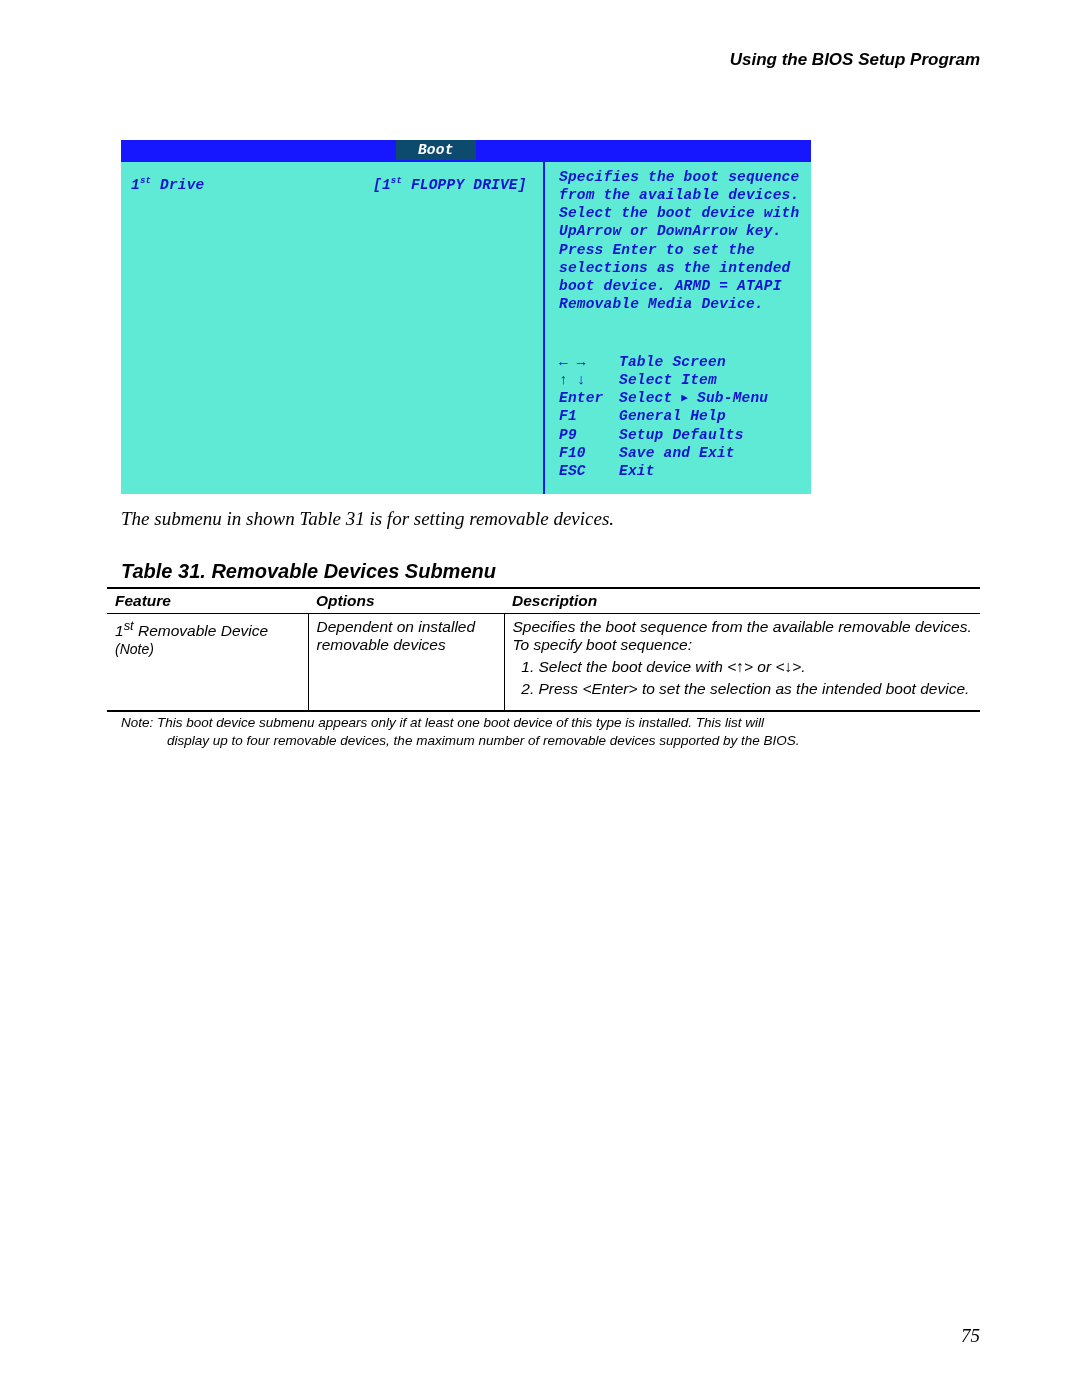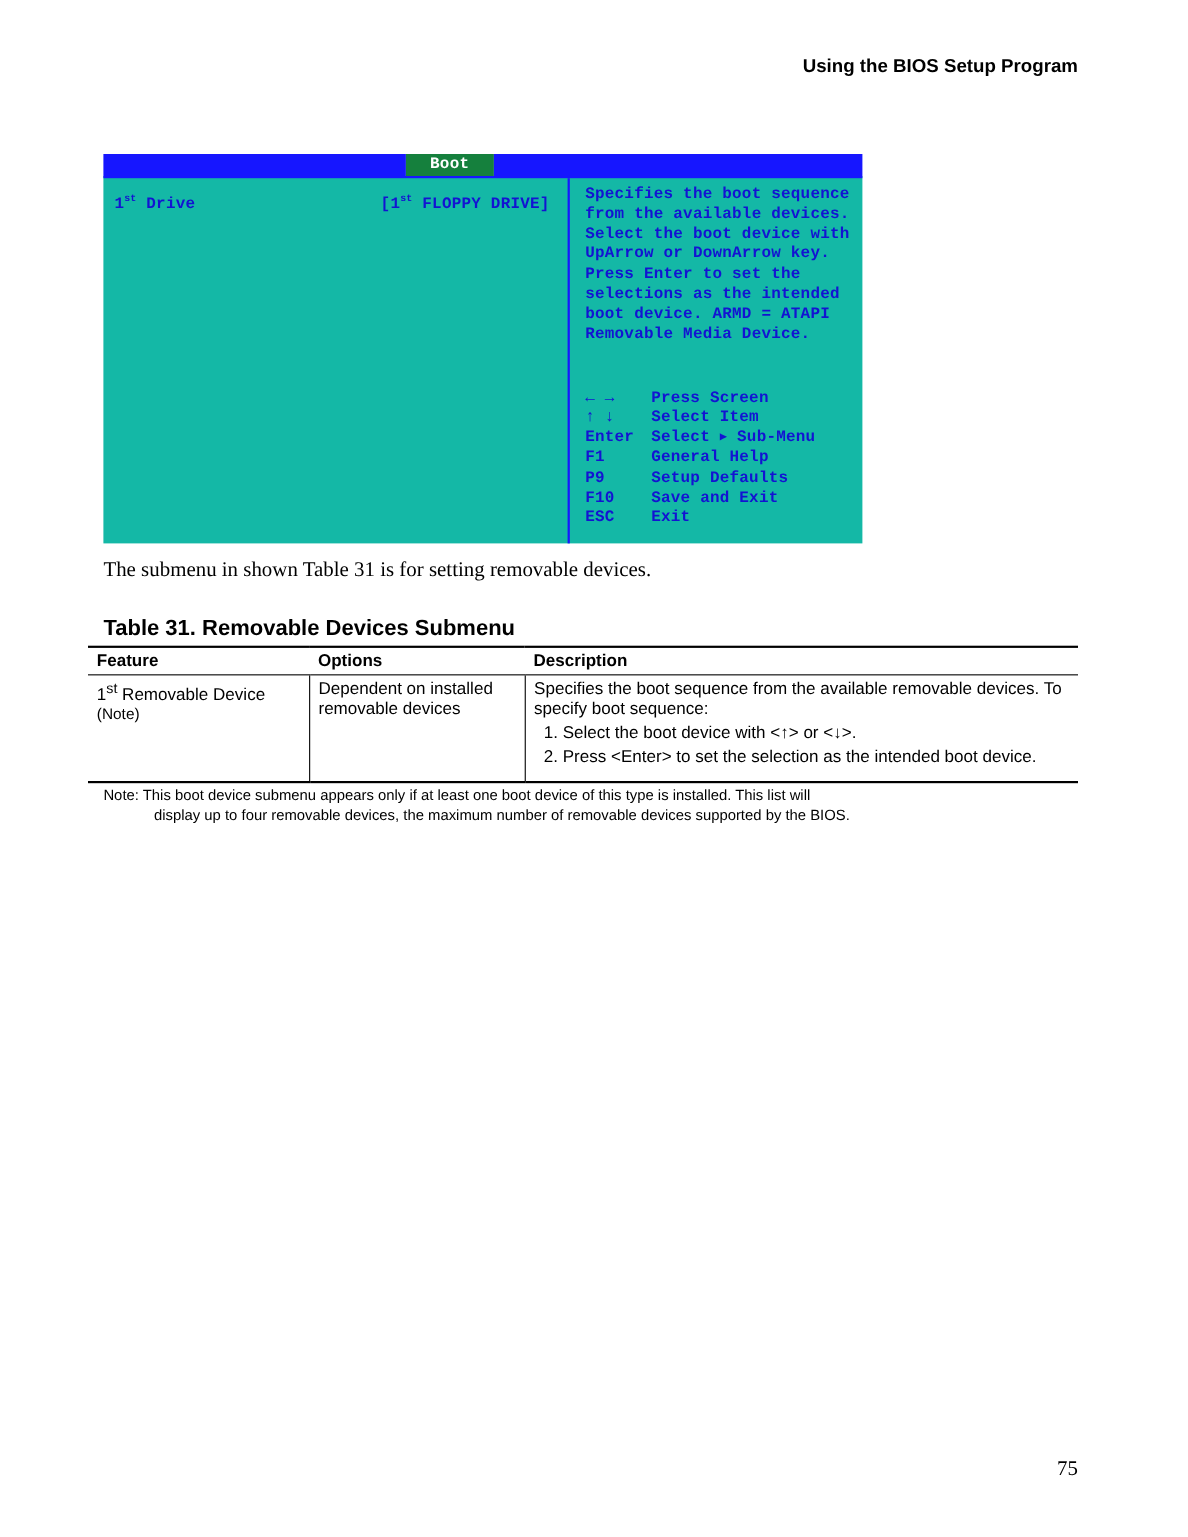--- a/index.html
+++ b/index.html
@@ -6,24 +6,25 @@
     margin: 0;
     padding: 0;
     width: 1080px;
     height: 1397px;
     background: #fff;
     font-family: "Times New Roman", Times, serif;
     position: relative;
     color: #000;
   }
   .page {
-    padding: 50px 100px 40px 80px;
+    padding: 50px 100px 40px 107px;
     box-sizing: border-box;
     height: 100%;
     position: relative;
+    font-style: italic;
   }
   .running-header {
     font-family: Arial, Helvetica, sans-serif;
     font-weight: bold;
     font-size: 17px;
     text-align: right;
     margin-bottom: 70px;
   }
   .section-title {
     font-family: Arial, Helvetica, sans-serif;
@@ -38,25 +39,25 @@
     width: 690px;
     font-family: "Courier New", monospace;
     font-weight: bold;
     font-size: 14.5px;
     letter-spacing: 0.2px;
   }
   .bios-tab {
     display: flex;
   }
   .bios-tab .left { flex: 1; background:#1616ff; height:20px;}
-  .bios-tab .mid  { width:80px; background:#15803d; color:#fff; height:20px; line-height:20px; text-align:center;}
+  .bios-tab .mid  { width:80px; background:#0c4a6e; color:#fff; height:20px; line-height:20px; text-align:center;}
   .bios-tab .right{ flex: 1.22; background:#1616ff; height:20px;}
   .bios-body {
     display:flex;
-    background:#14b8a6;
+    background:#5eead4;
     border-top:2px solid #1616ff;
   }
   .bios-left {
     width: 246px;
     padding: 14px 6px 18px 10px;
     box-sizing:border-box;
   }
   .bios-mid {
     width: 176px;
     padding: 14px 6px 18px 6px;
@@ -150,21 +151,21 @@
         <span>1</span><sup>st</sup><span> Drive</span>
       </div>
       <div class="bios-mid">
         <span>[1</span><sup>st</sup><span> FLOPPY DRIVE]</span>
       </div>
       <div class="bios-right">
         <div class="help-block">Specifies the boot sequence from the available devices.  Select the boot device with UpArrow or DownArrow key.  Press Enter to set the selections as the intended boot device.  ARMD = ATAPI Removable Media Device.</div>
         <div class="nav-block">
           <div class="nav-row">
               <span class="k">← →</span>
-              <span>Press Screen</span>
+              <span>Table Screen</span>
             </div>
           <div class="nav-row">
               <span class="k">↑ ↓</span>
               <span>Select Item</span>
             </div>
           <div class="nav-row">
               <span class="k">Enter</span>
               <span>Select <span class="tri">▶</span> Sub-Menu</span>
             </div>
           <div class="nav-row">

